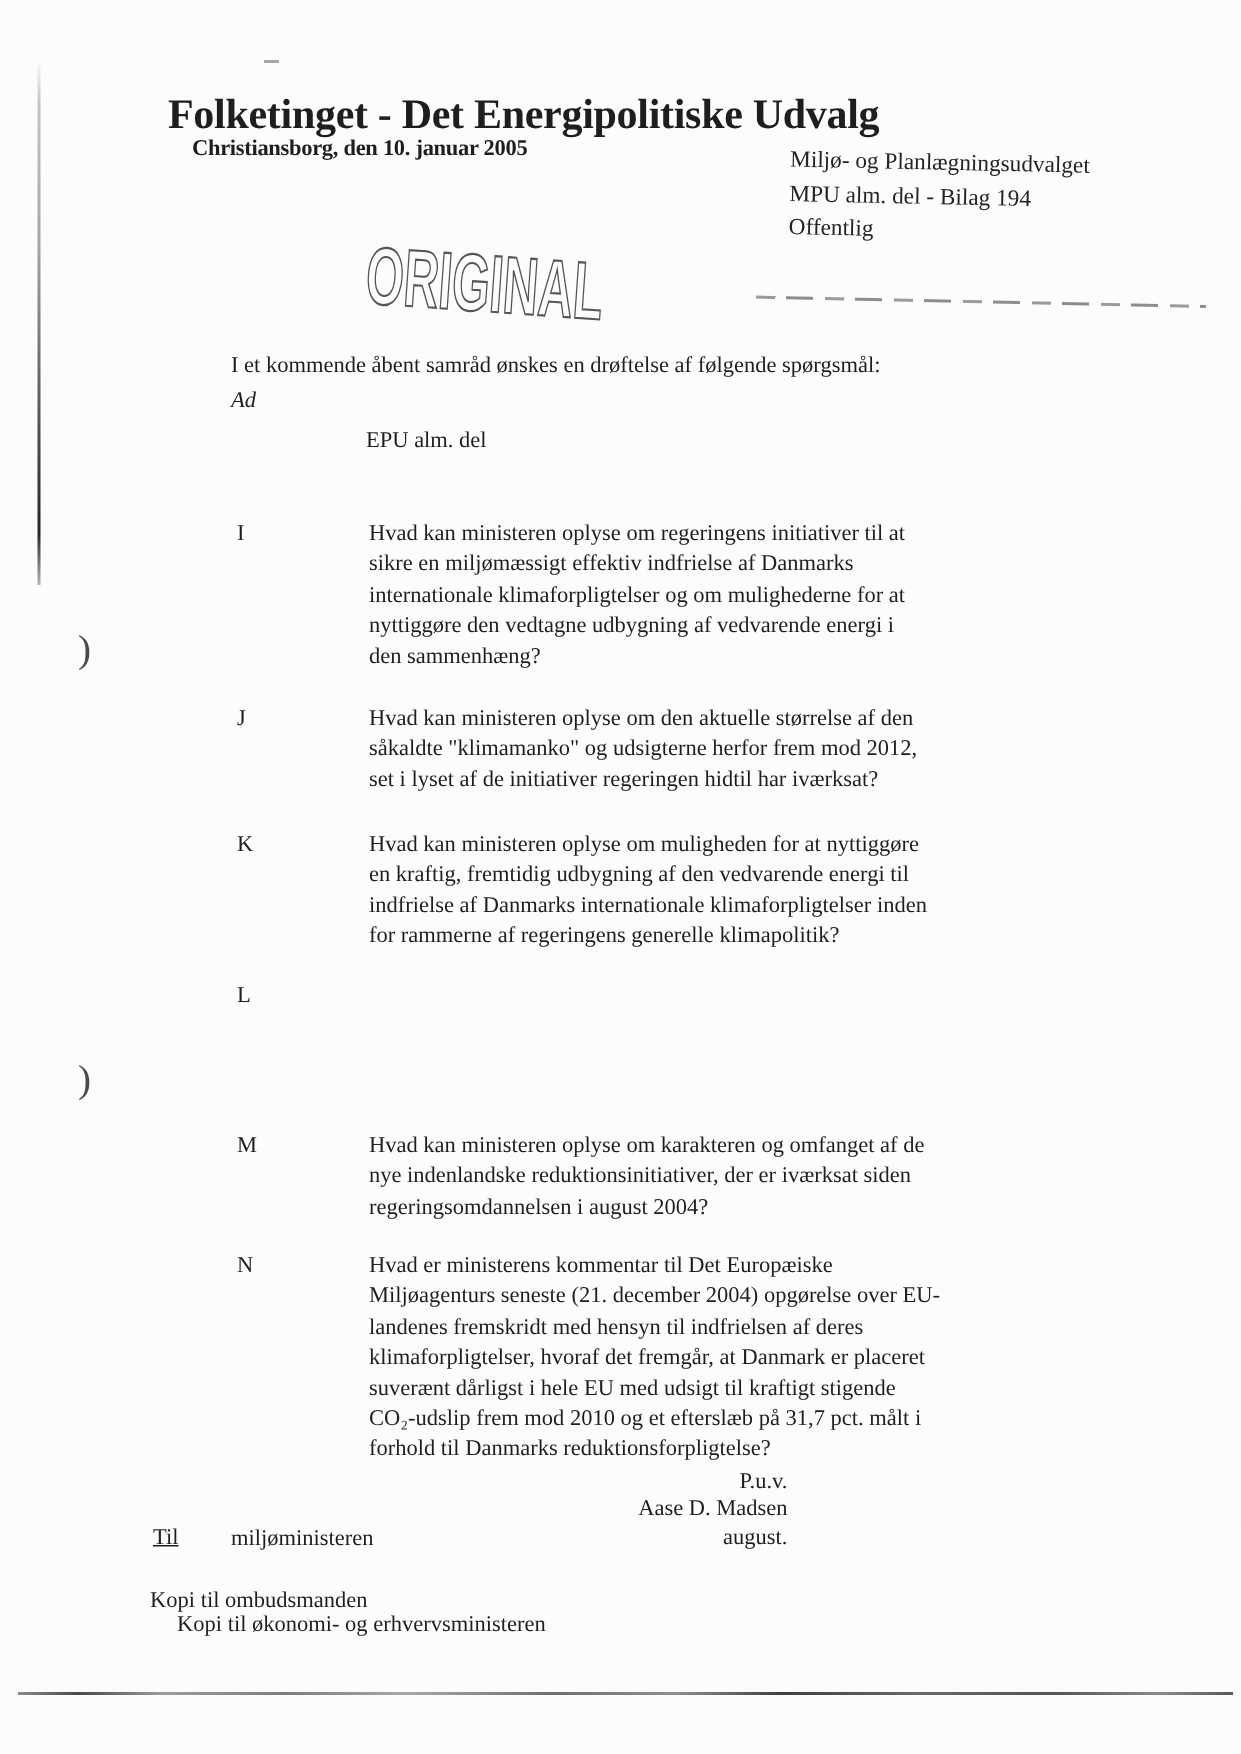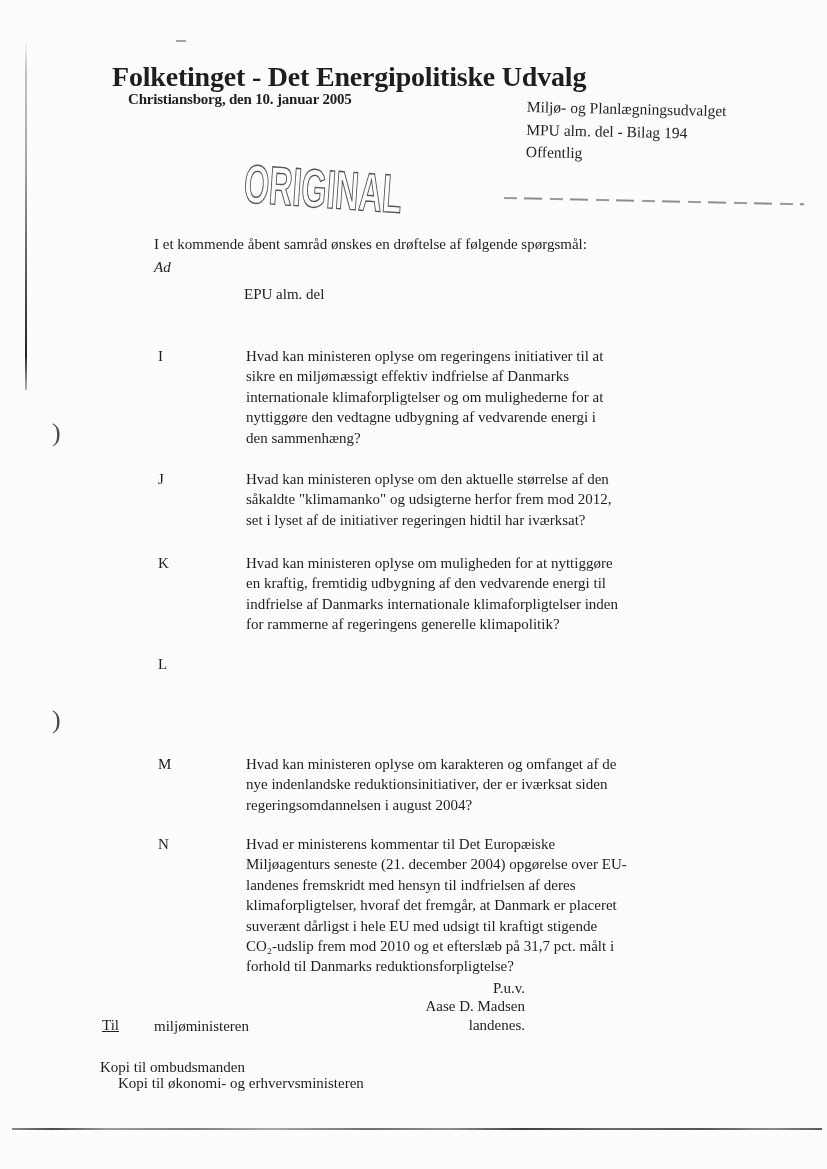--- a/index.html
+++ b/index.html
@@ -170,21 +170,21 @@
 Miljøagenturs seneste (21. december 2004) opgørelse over EU-
 landenes fremskridt med hensyn til indfrielsen af deres
 klimaforpligtelser, hvoraf det fremgår, at Danmark er placeret
 suverænt dårligst i hele EU med udsigt til kraftigt stigende
 CO₂-udslip frem mod 2010 og et efterslæb på 31,7 pct. målt i
 forhold til Danmarks reduktionsforpligtelse?</div>
   </div>
 
   <div class="abs sig sig-puv">P.u.v.</div>
   <div class="abs sig sig-name">Aase D. Madsen</div>
-  <div class="abs sig sig-role">landenes.</div>
+  <div class="abs sig sig-role">august.</div>
 
   <div class="abs dist dist-to-label">Til</div>
   <div class="abs dist dist-to">miljøministeren</div>
   <div class="abs dist dist-copy1">Kopi til økonomi- og erhvervsministeren</div>
   <div class="abs dist dist-copy2">Kopi til ombudsmanden</div>
 
   <div class="abs bottom-rule"></div>
 
 </div>
 

